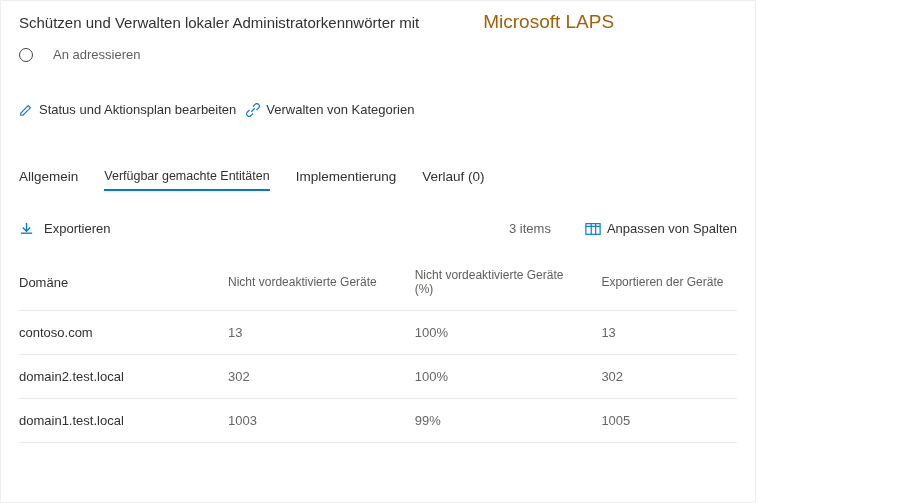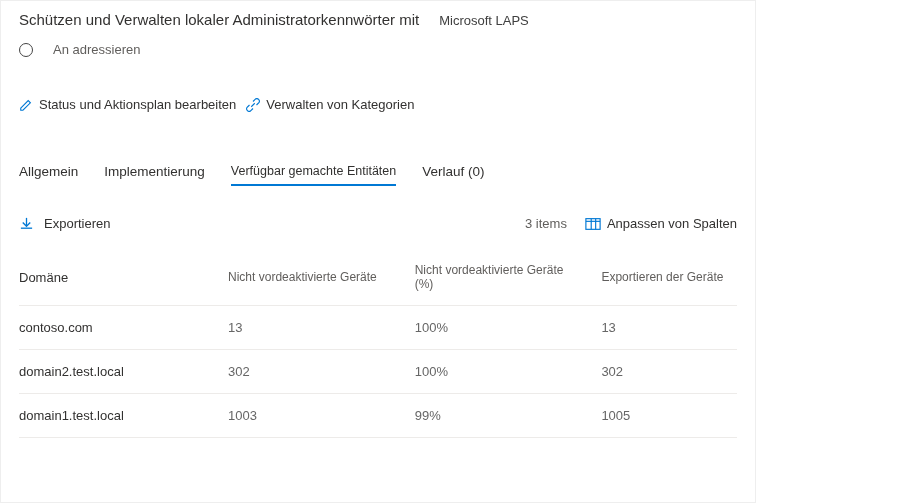--- a/index.html
+++ b/index.html
@@ -20,22 +20,23 @@
     display: flex;
     align-items: baseline;
     gap: 20px;
     margin-top: 0;
   }
   .title-text {
     font-size: 15px;
     color: #323130;
   }
   .title-product {
-    font-size: 13px;
-    color: #404040;
+    font-size: 19px;
+    color: #a16207;
+    margin-left: 44px;
   }
   .address-row {
     display: flex;
     align-items: center;
     gap: 20px;
     margin-top: 14px;
     color: #605e5c;
     font-size: 13px;
   }
   .circle-icon {
@@ -92,21 +93,21 @@
     align-items: center;
     justify-content: space-between;
     margin-top: 30px;
   }
   .toolbar-left, .toolbar-right {
     display: flex;
     align-items: center;
     gap: 8px;
   }
   .toolbar-left { gap: 10px; }
-  .toolbar-right { gap: 18px; }
+  .toolbar-right { gap: 34px; }
   .export-icon, .columns-icon {
     color: #0078d4;
     display: inline-flex;
     align-items: center;
   }
   .toolbar-text { color: #323130; cursor: pointer; }
   .item-count { color: #605e5c; font-size: 13px; }
 
   table.data {
     width: 100%;
@@ -170,22 +171,22 @@
         <path d="M6 10 L10 6"></path>
         <path d="M8 4 L11 1 A3 3 0 0 1 15 5 L12 8"></path>
         <path d="M8 12 L5 15 A3 3 0 0 1 1 11 L4 8"></path>
       </svg>
     </span>
     <span class="action-link">Verwalten von Kategorien</span>
   </div>
 
   <div class="tabs">
     <div class="tab">Allgemein</div>
+    <div class="tab active">Verfügbar gemachte Entitäten</div>
     <div class="tab">Implementierung</div>
-    <div class="tab active">Verfügbar gemachte Entitäten</div>
     <div class="tab">Verlauf (0)</div>
   </div>
 
   <div class="toolbar">
     <div class="toolbar-left">
       <span class="export-icon">
         <svg width="15" height="15" viewBox="0 0 16 16" fill="none" stroke="#0078d4" stroke-width="1.4">
           <path d="M8 2 L8 10"></path>
           <path d="M4 7 L8 11 L12 7"></path>
           <path d="M2 13 L14 13"></path>

